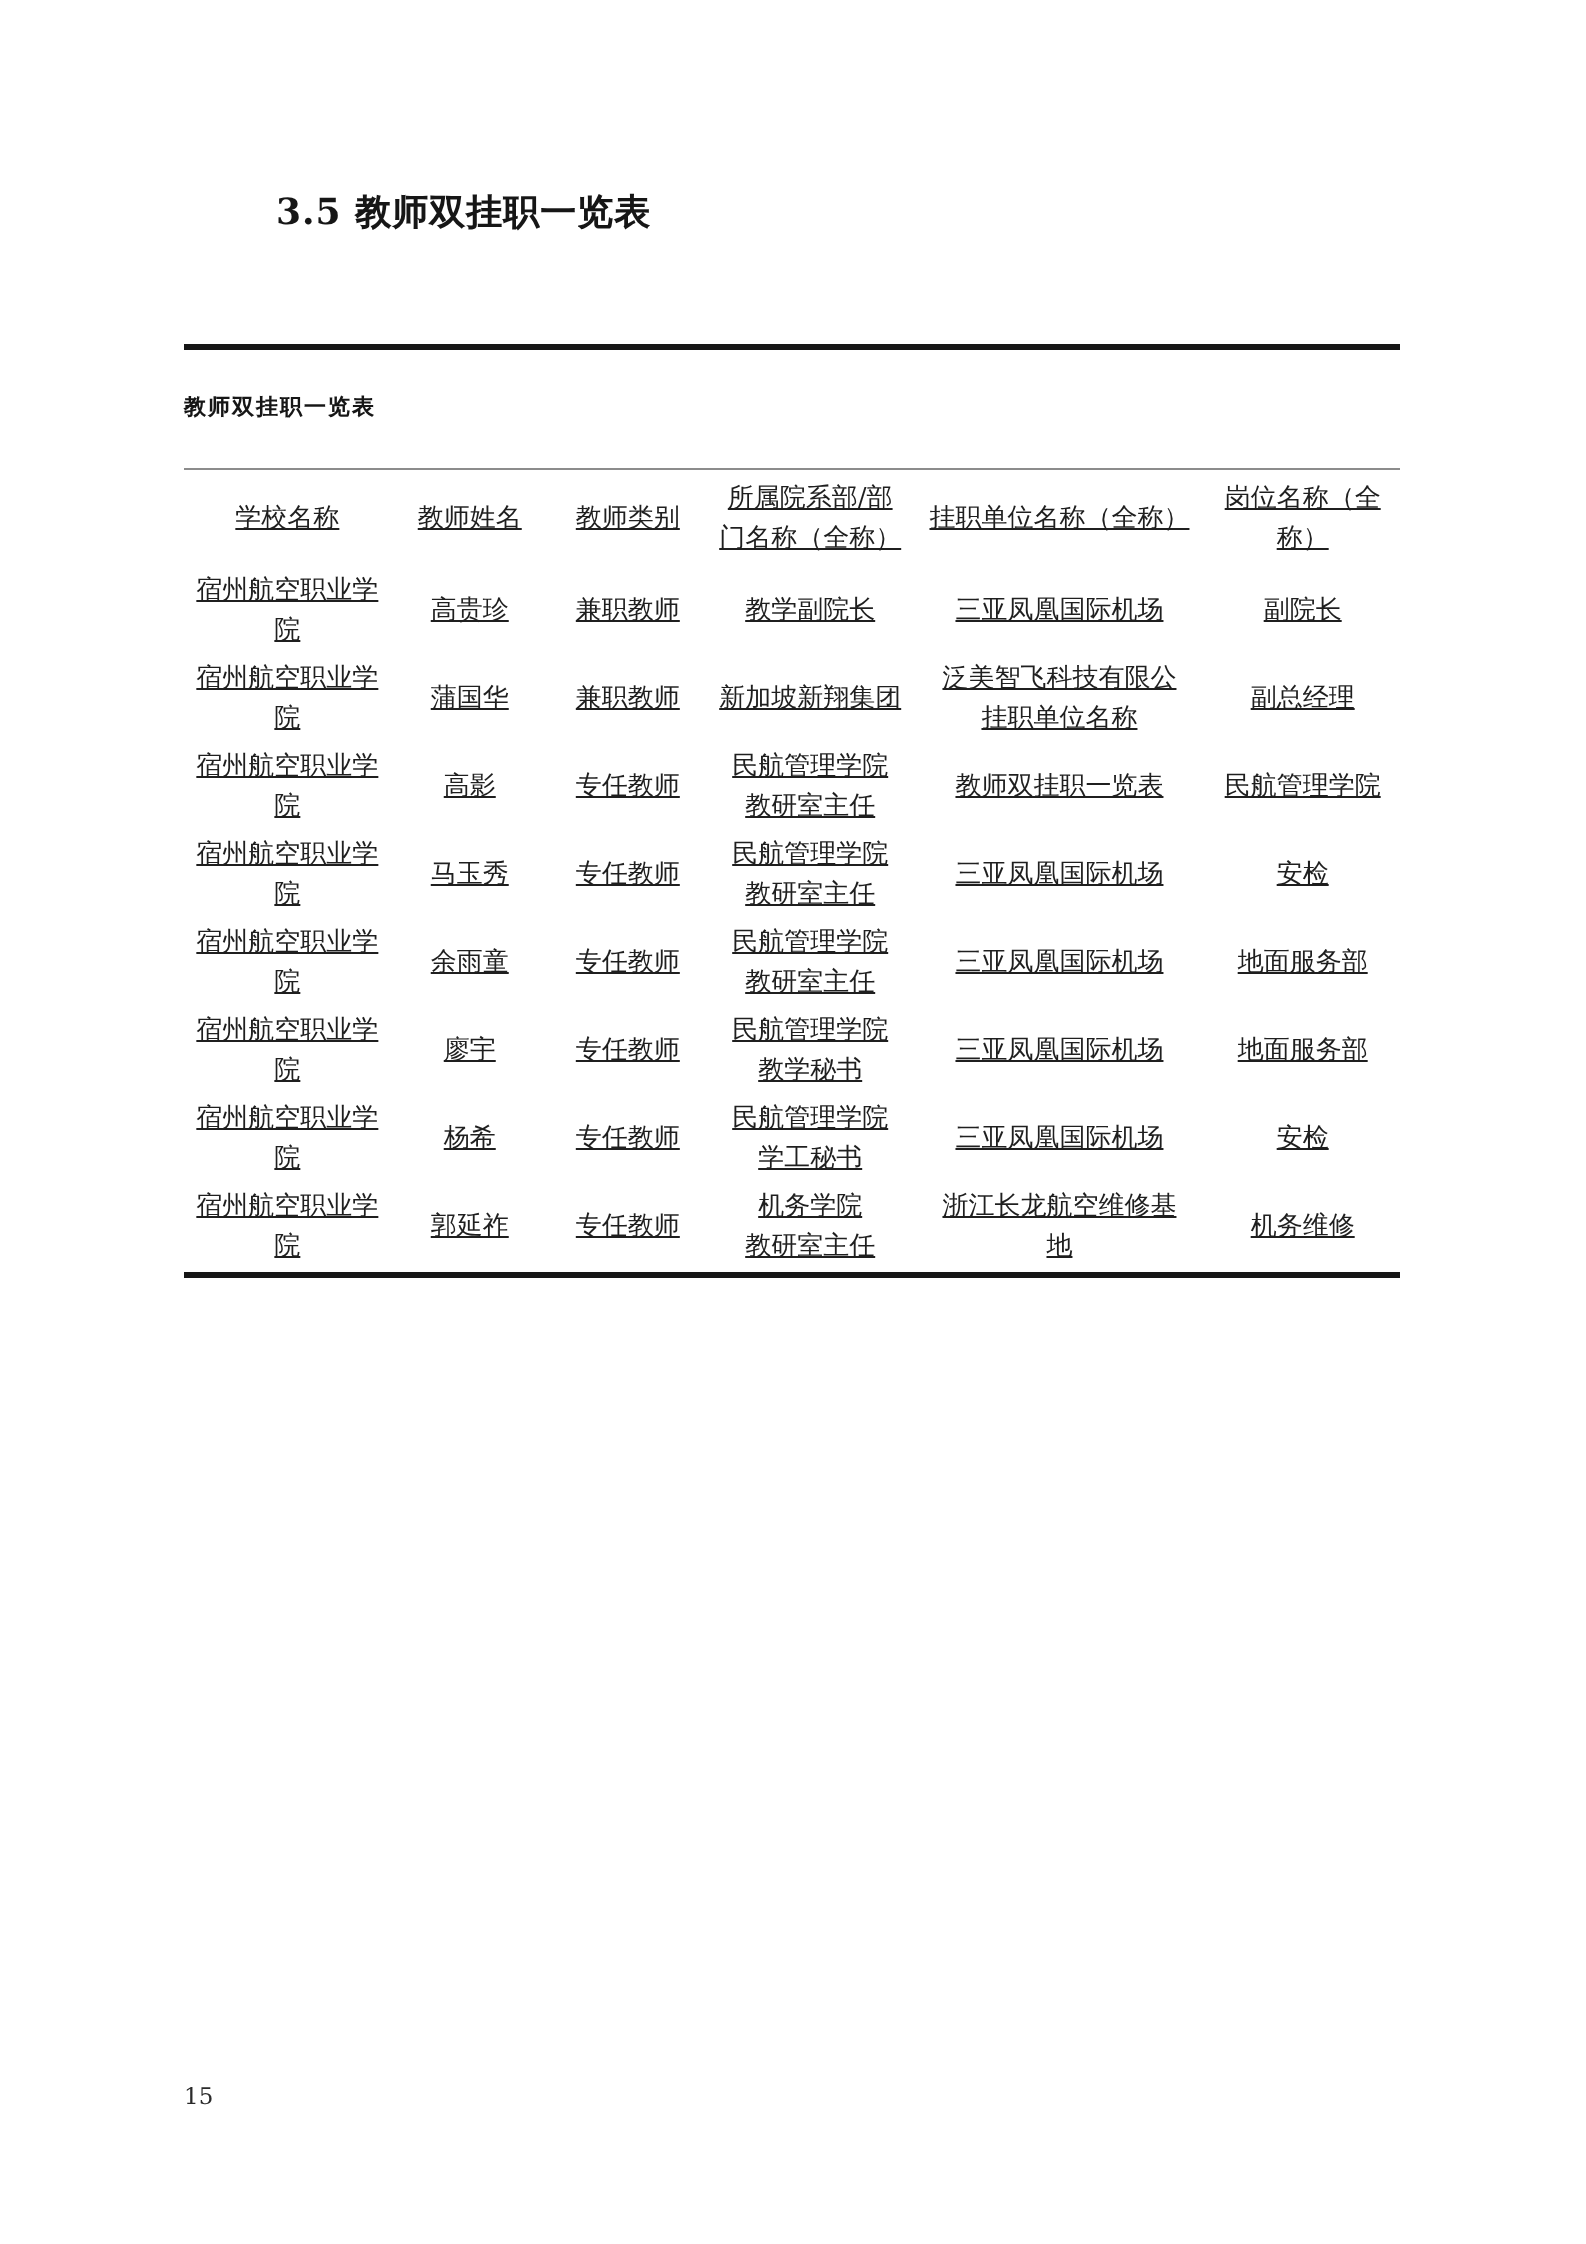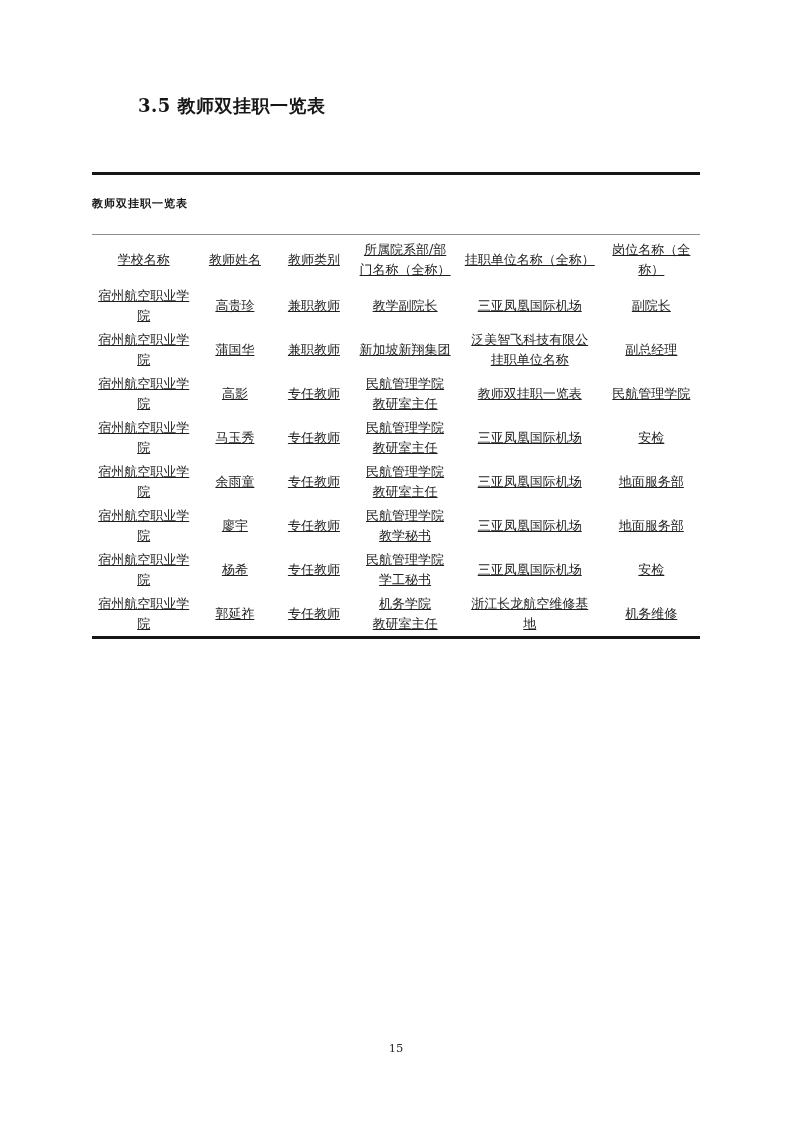--- a/index.html
+++ b/index.html
@@ -60,21 +60,20 @@
     padding: 2px 2px;
     color: #1f1f1f;
   }
   .sec-table thead th { height: 49px; }
   .sec-table tbody td { height: 41px; }
   .page-number {
     position: absolute;
     left: 92px;
     top: 1041px;
     width: 608px;
-    text-align: center;
     font-size: 11.5px;
     color: #2a2a2a;
   }
 </style>
 </head>
 <body>
 
 <div class="page">
 
   <div class="heading">3.5 教师双挂职一览表</div>

